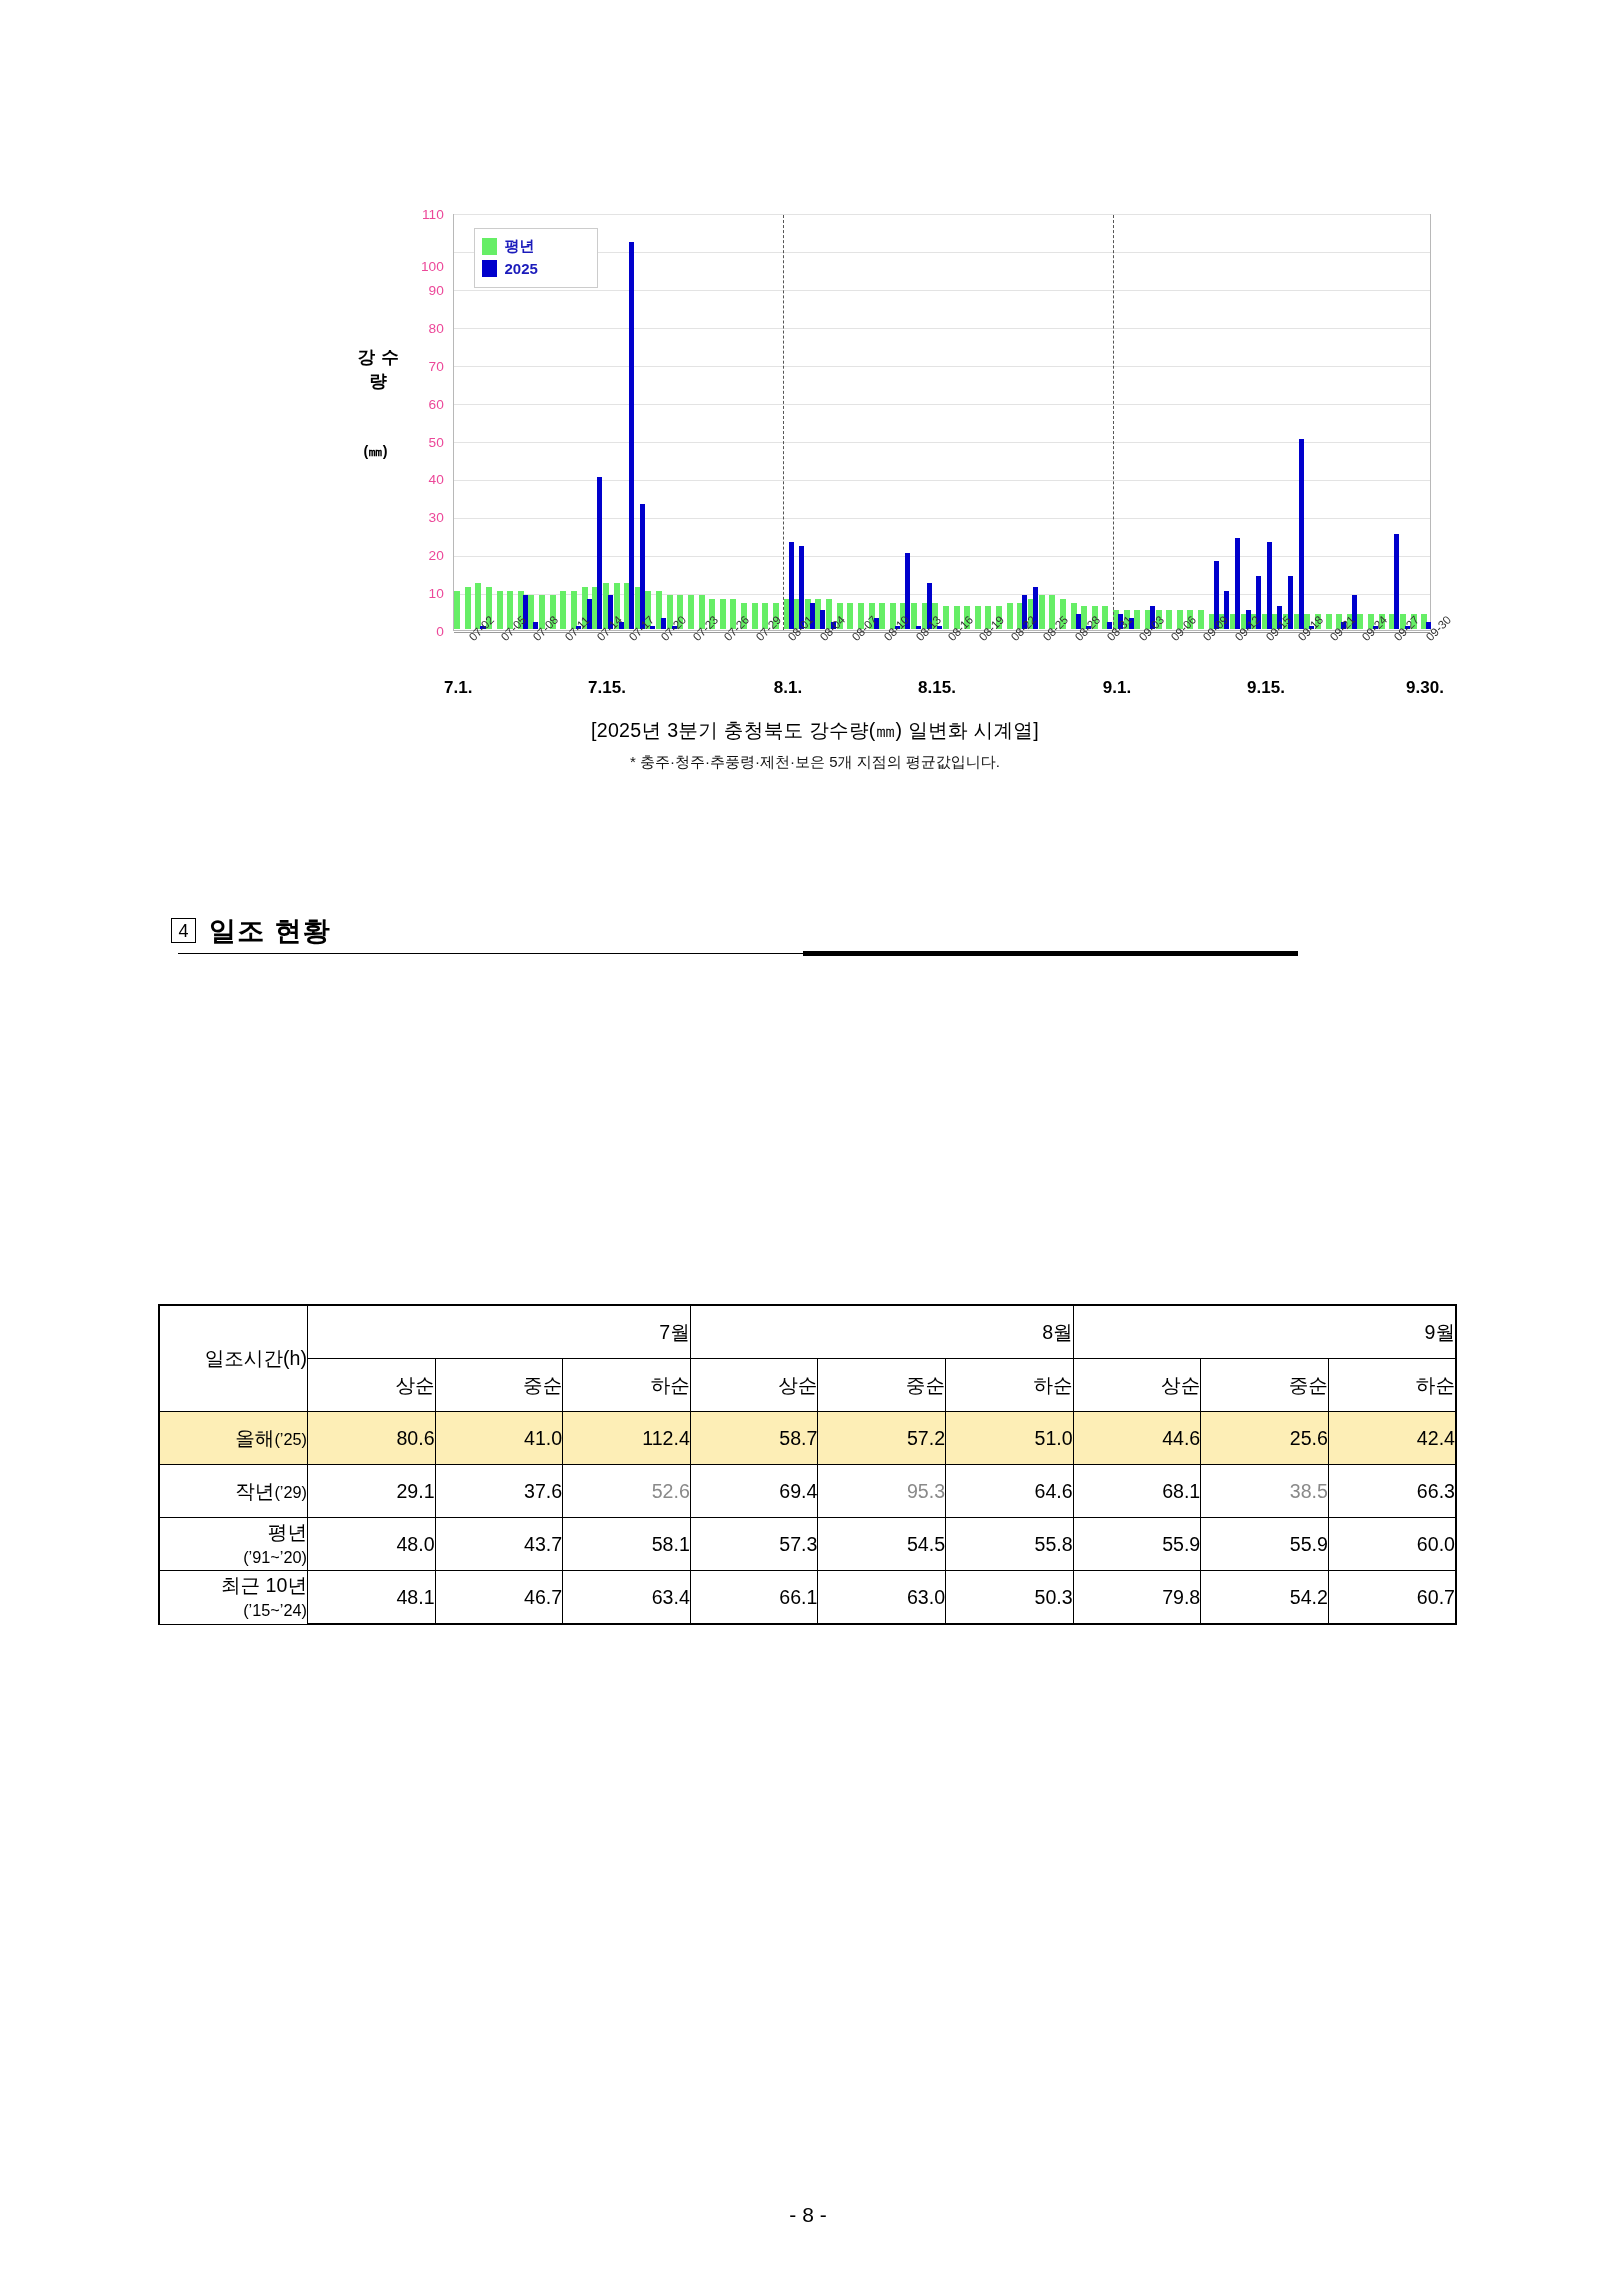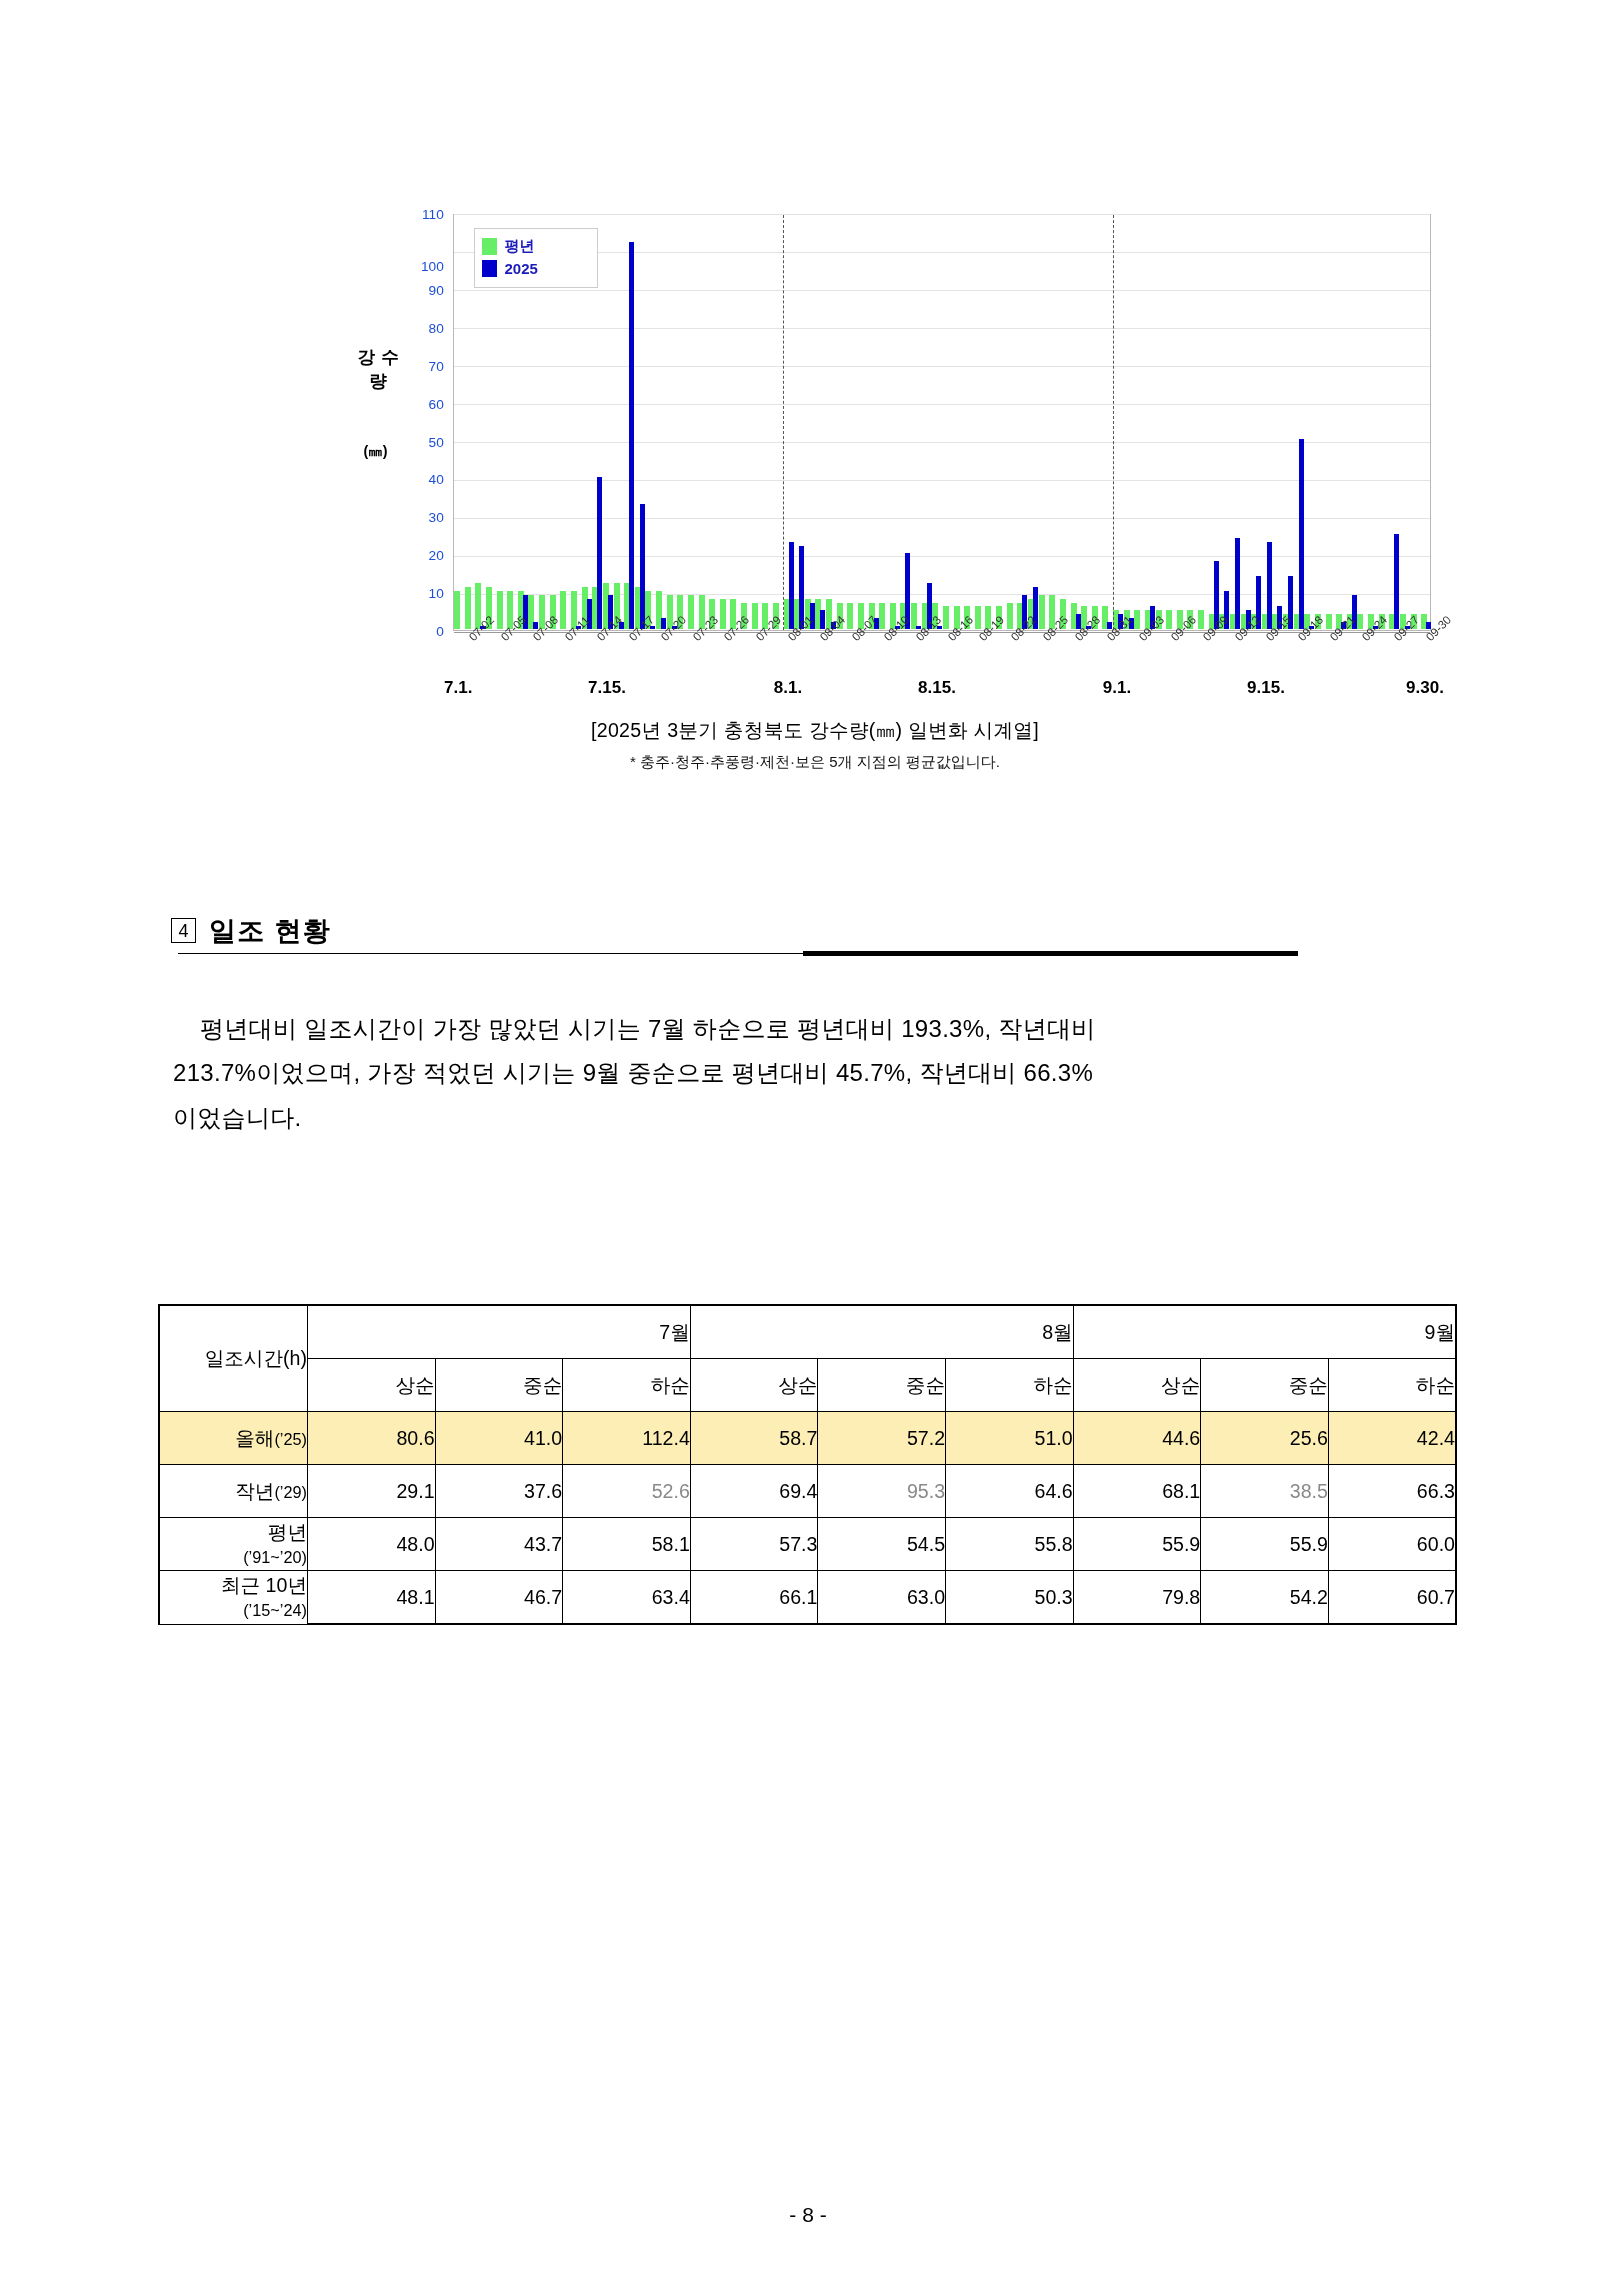--- a/index.html
+++ b/index.html
@@ -70,21 +70,21 @@
     position: absolute;
     left: 196px;
     top: 18px;
     width: 57px;
     height: 417px;
   }
   .y-tick {
     position: absolute;
     right: 5.2px;
     font-size: 13.7px;
-    color: #1d4ed8;
+    color: #ec4899;
     transform: translateY(-50%);
     text-align: right;
     width: 52px;
   }
   .gridline {
     position: absolute;
     left: 0;
     right: 0;
     height: 0.7px;
     background: #e3e3e3;
@@ -794,25 +794,20 @@
   <div class="chart-caption">[2025년 3분기 충청북도 강수량(㎜) 일변화 시계열]</div>
   <div class="chart-subcaption">* 충주·청주·추풍령·제천·보은 5개 지점의 평균값입니다.</div>
 
   <div class="section-head">
     <div class="sec-num">4</div>
     <div class="sec-title">일조 현황</div>
     <div class="sec-rule-thin"></div>
     <div class="sec-rule-thick"></div>
   </div>
 
-  <div class="para">
-    <div class="indent">평년대비 일조시간이 가장 많았던 시기는 7월 하순으로 평년대비 193.3%, 작년대비</div>
-    <div>213.7%이었으며, 가장 적었던 시기는 9월 중순으로 평년대비 45.7%, 작년대비 66.3%</div>
-    <div>이었습니다.</div>
-  </div>
 
   <div class="tbl-wrap">
     <table class="sun">
       <thead>
         <tr class="top">
           <th class="outer-left col-label" rowspan="2">일조시간(h)</th>
           <th colspan="3">7월</th>
           <th colspan="3">8월</th>
           <th colspan="3" class="outer-right">9월</th>
         </tr>

